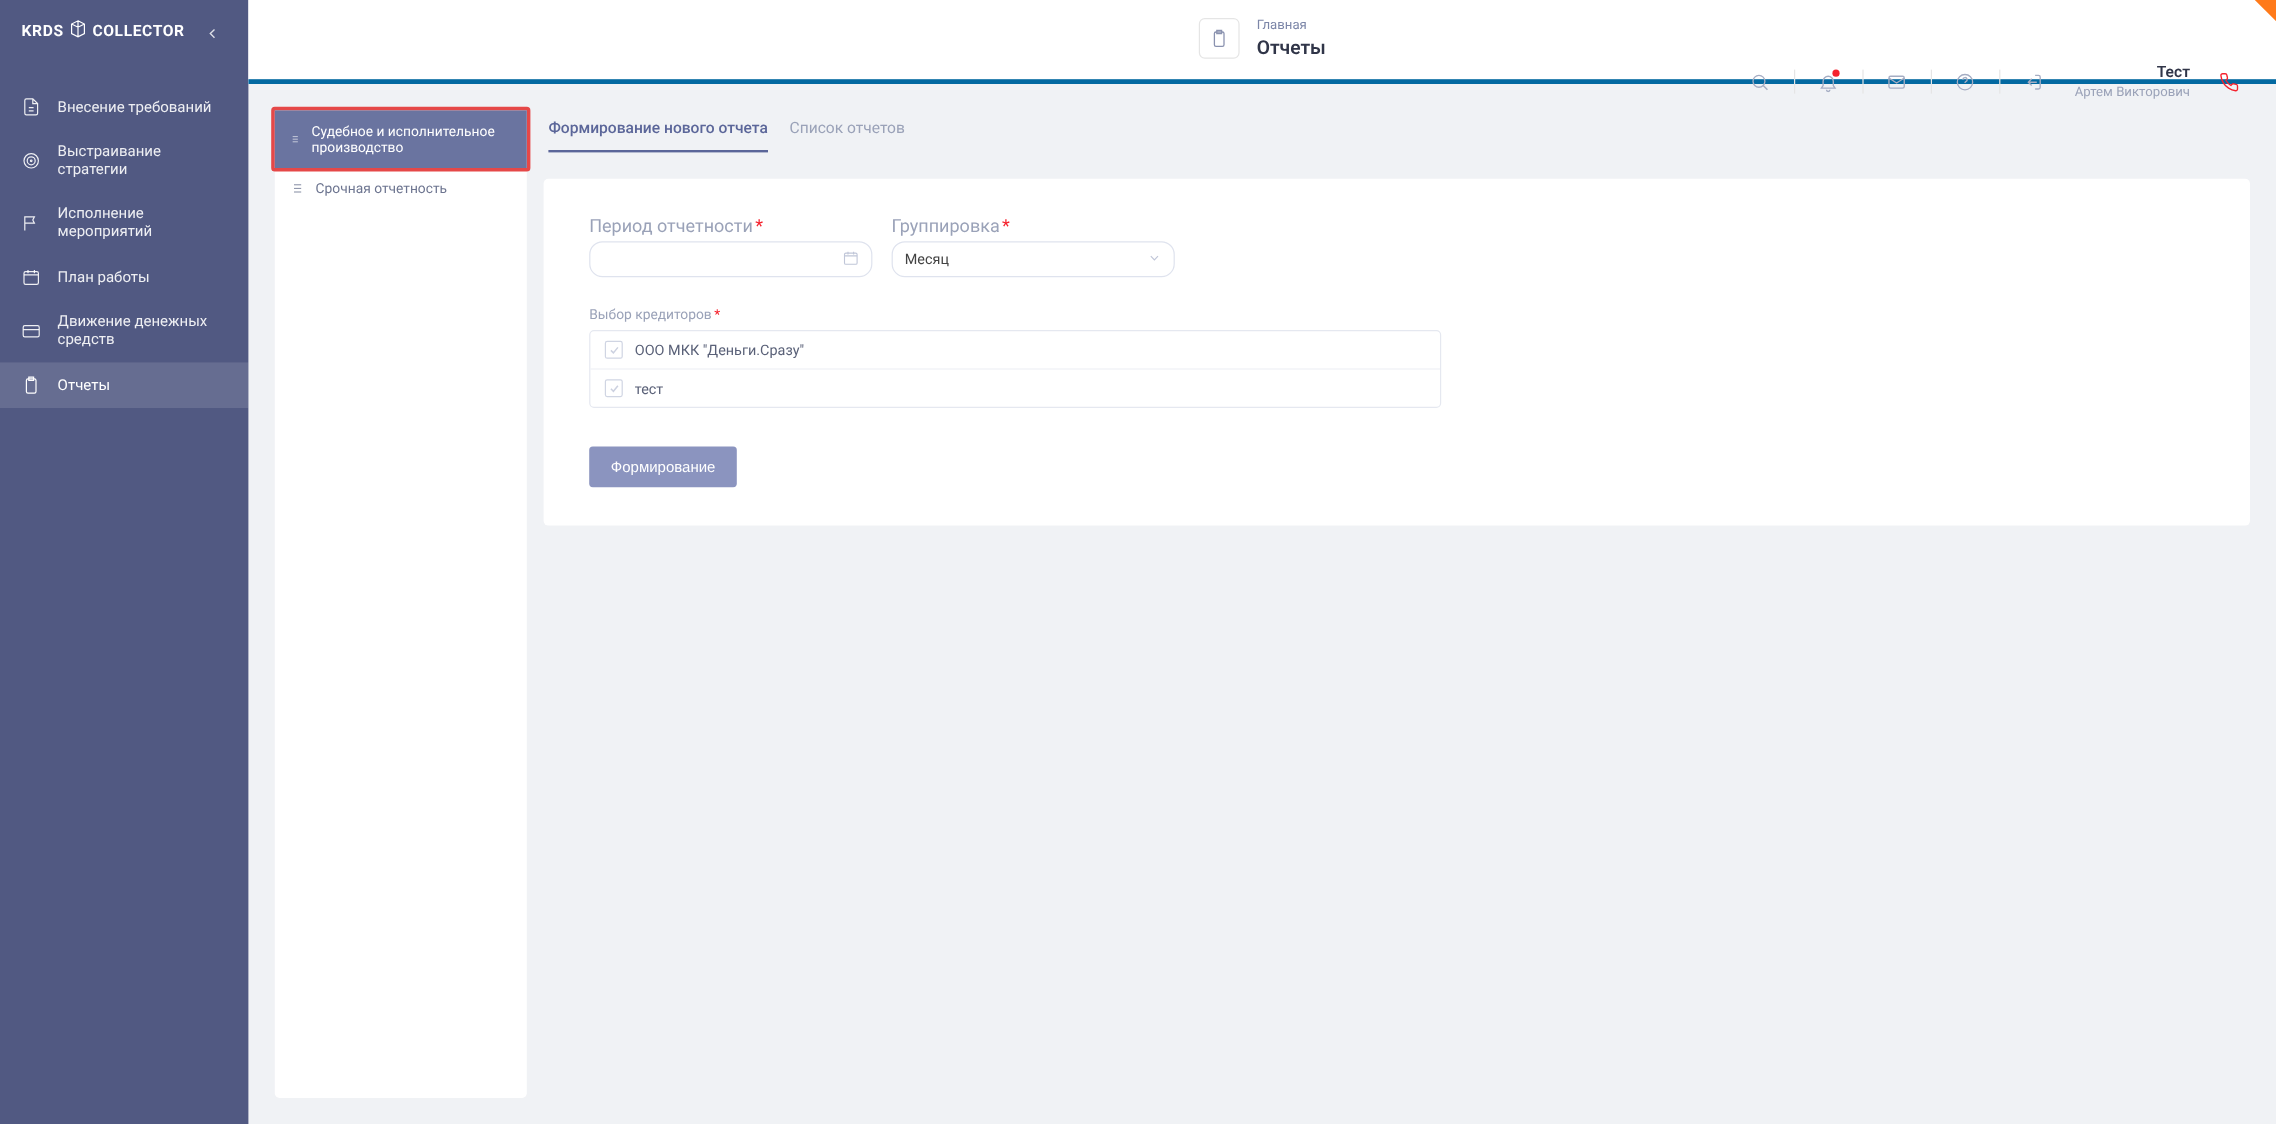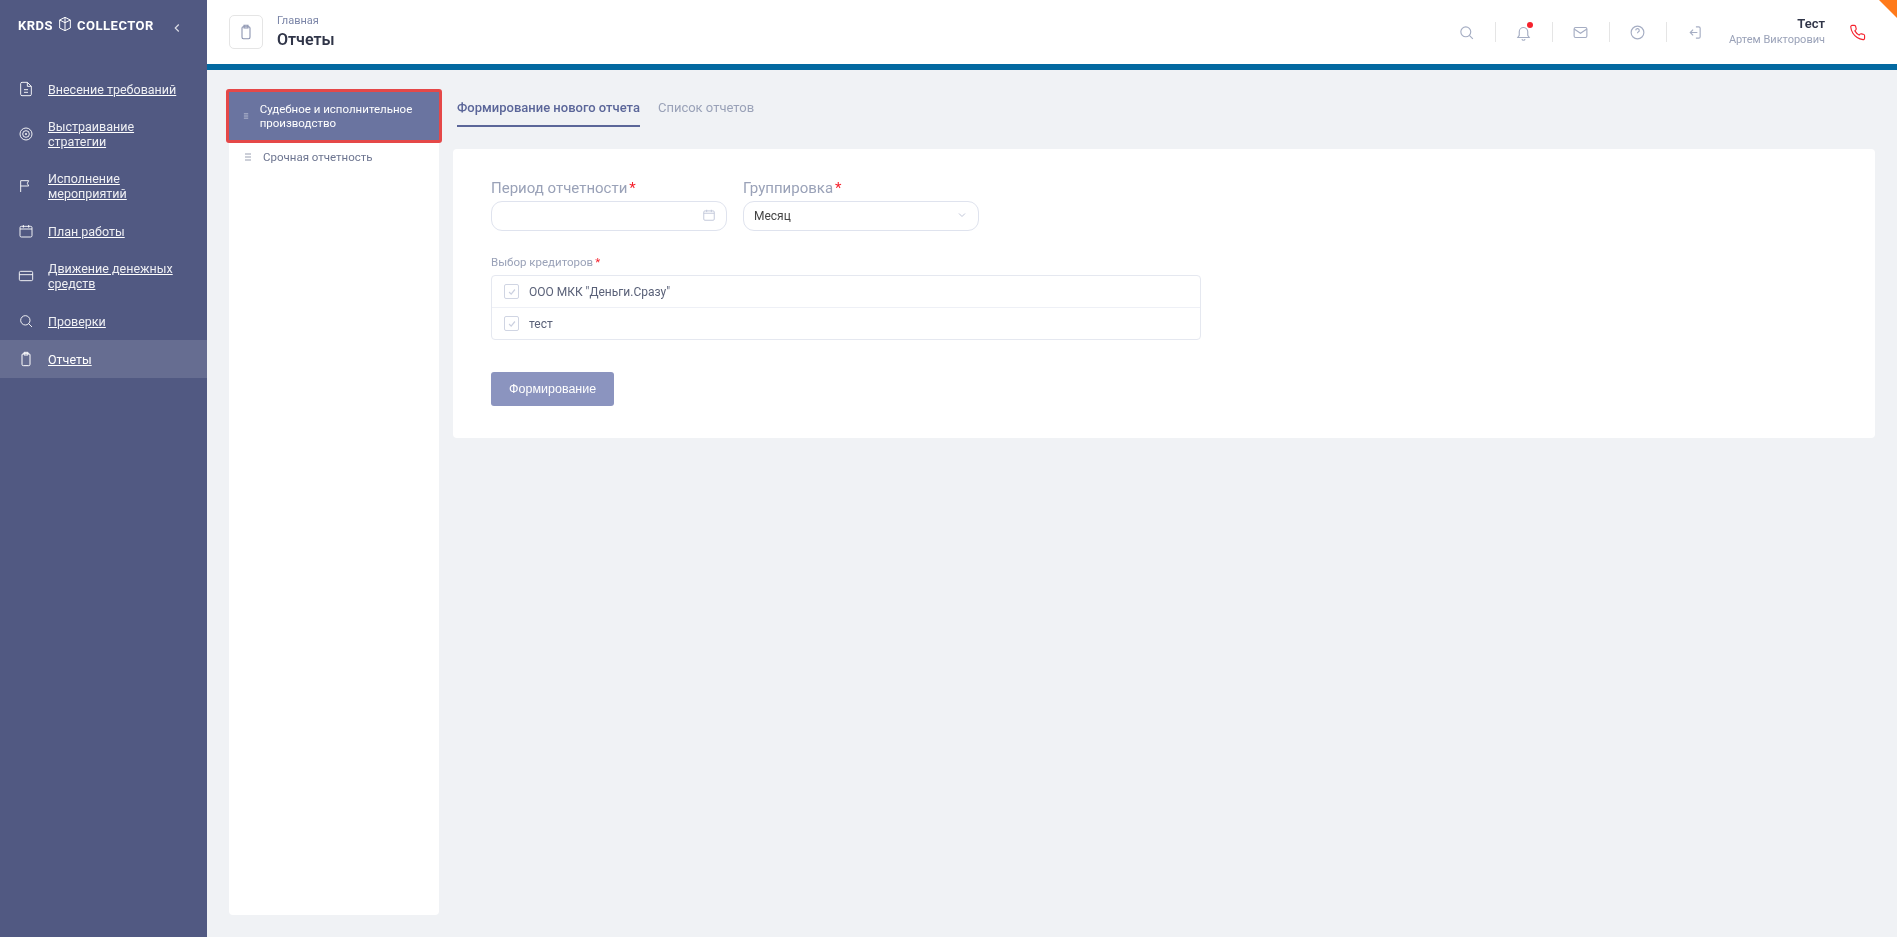--- a/index.html
+++ b/index.html
@@ -43,21 +43,21 @@
 }
 .collapse-btn {
   width: 24px;
   height: 24px;
   display: flex;
   align-items: center;
   justify-content: center;
   cursor: pointer;
   color: rgba(255,255,255,0.8);
 }
-.nav { margin-top: 14px; text-decoration: underline; }
+.nav { margin-top: 14px; }
 .nav-item {
   display: flex;
   align-items: center;
   padding: 11px 18px;
   color: rgba(255,255,255,0.9);
   cursor: pointer;
   font-size: 12.5px;
   gap: 14px;
 }
 .nav-item.active {
@@ -79,22 +79,23 @@
   display: flex;
   flex-direction: column;
   min-width: 0;
 }
 .topbar {
   height: 70px;
   background: #fff;
   display: flex;
   align-items: center;
   padding: 14px 22px;
-  border-bottom: 6px solid #0369a1;
+  border-bottom: 4px solid #0369a1;
   position: relative;
+  flex-direction: column;
 }
 .breadcrumb-block {
   display: flex;
   align-items: center;
   gap: 14px;
 }
 .page-icon {
   width: 34px;
   height: 34px;
   border: 1px solid #e5e5e5;
@@ -346,27 +347,20 @@
             <path d="M3 9h18 M8 3v4 M16 3v4"></path>
           </svg>
         <span>План работы</span>
       </div>
       <div class="nav-item">
         <svg class="nav-icon" viewBox="0 0 24 24">
             <rect x="2" y="5" width="20" height="14" rx="2"></rect>
             <path d="M2 10h20"></path>
           </svg>
         <span>Движение денежных средств</span>
-      </div>
-      <div class="nav-item">
-        <svg class="nav-icon" viewBox="0 0 24 24">
-            <circle cx="11" cy="11" r="7"></circle>
-            <path d="M21 21l-5-5"></path>
-          </svg>
-        <span>Проверки</span>
       </div>
       <div class="nav-item active">
         <svg class="nav-icon" viewBox="0 0 24 24">
             <rect x="6" y="4" width="12" height="18" rx="2"></rect>
             <path d="M9 2h6v4H9z"></path>
           </svg>
         <span>Отчеты</span>
       </div>
     </nav>
   </aside>

